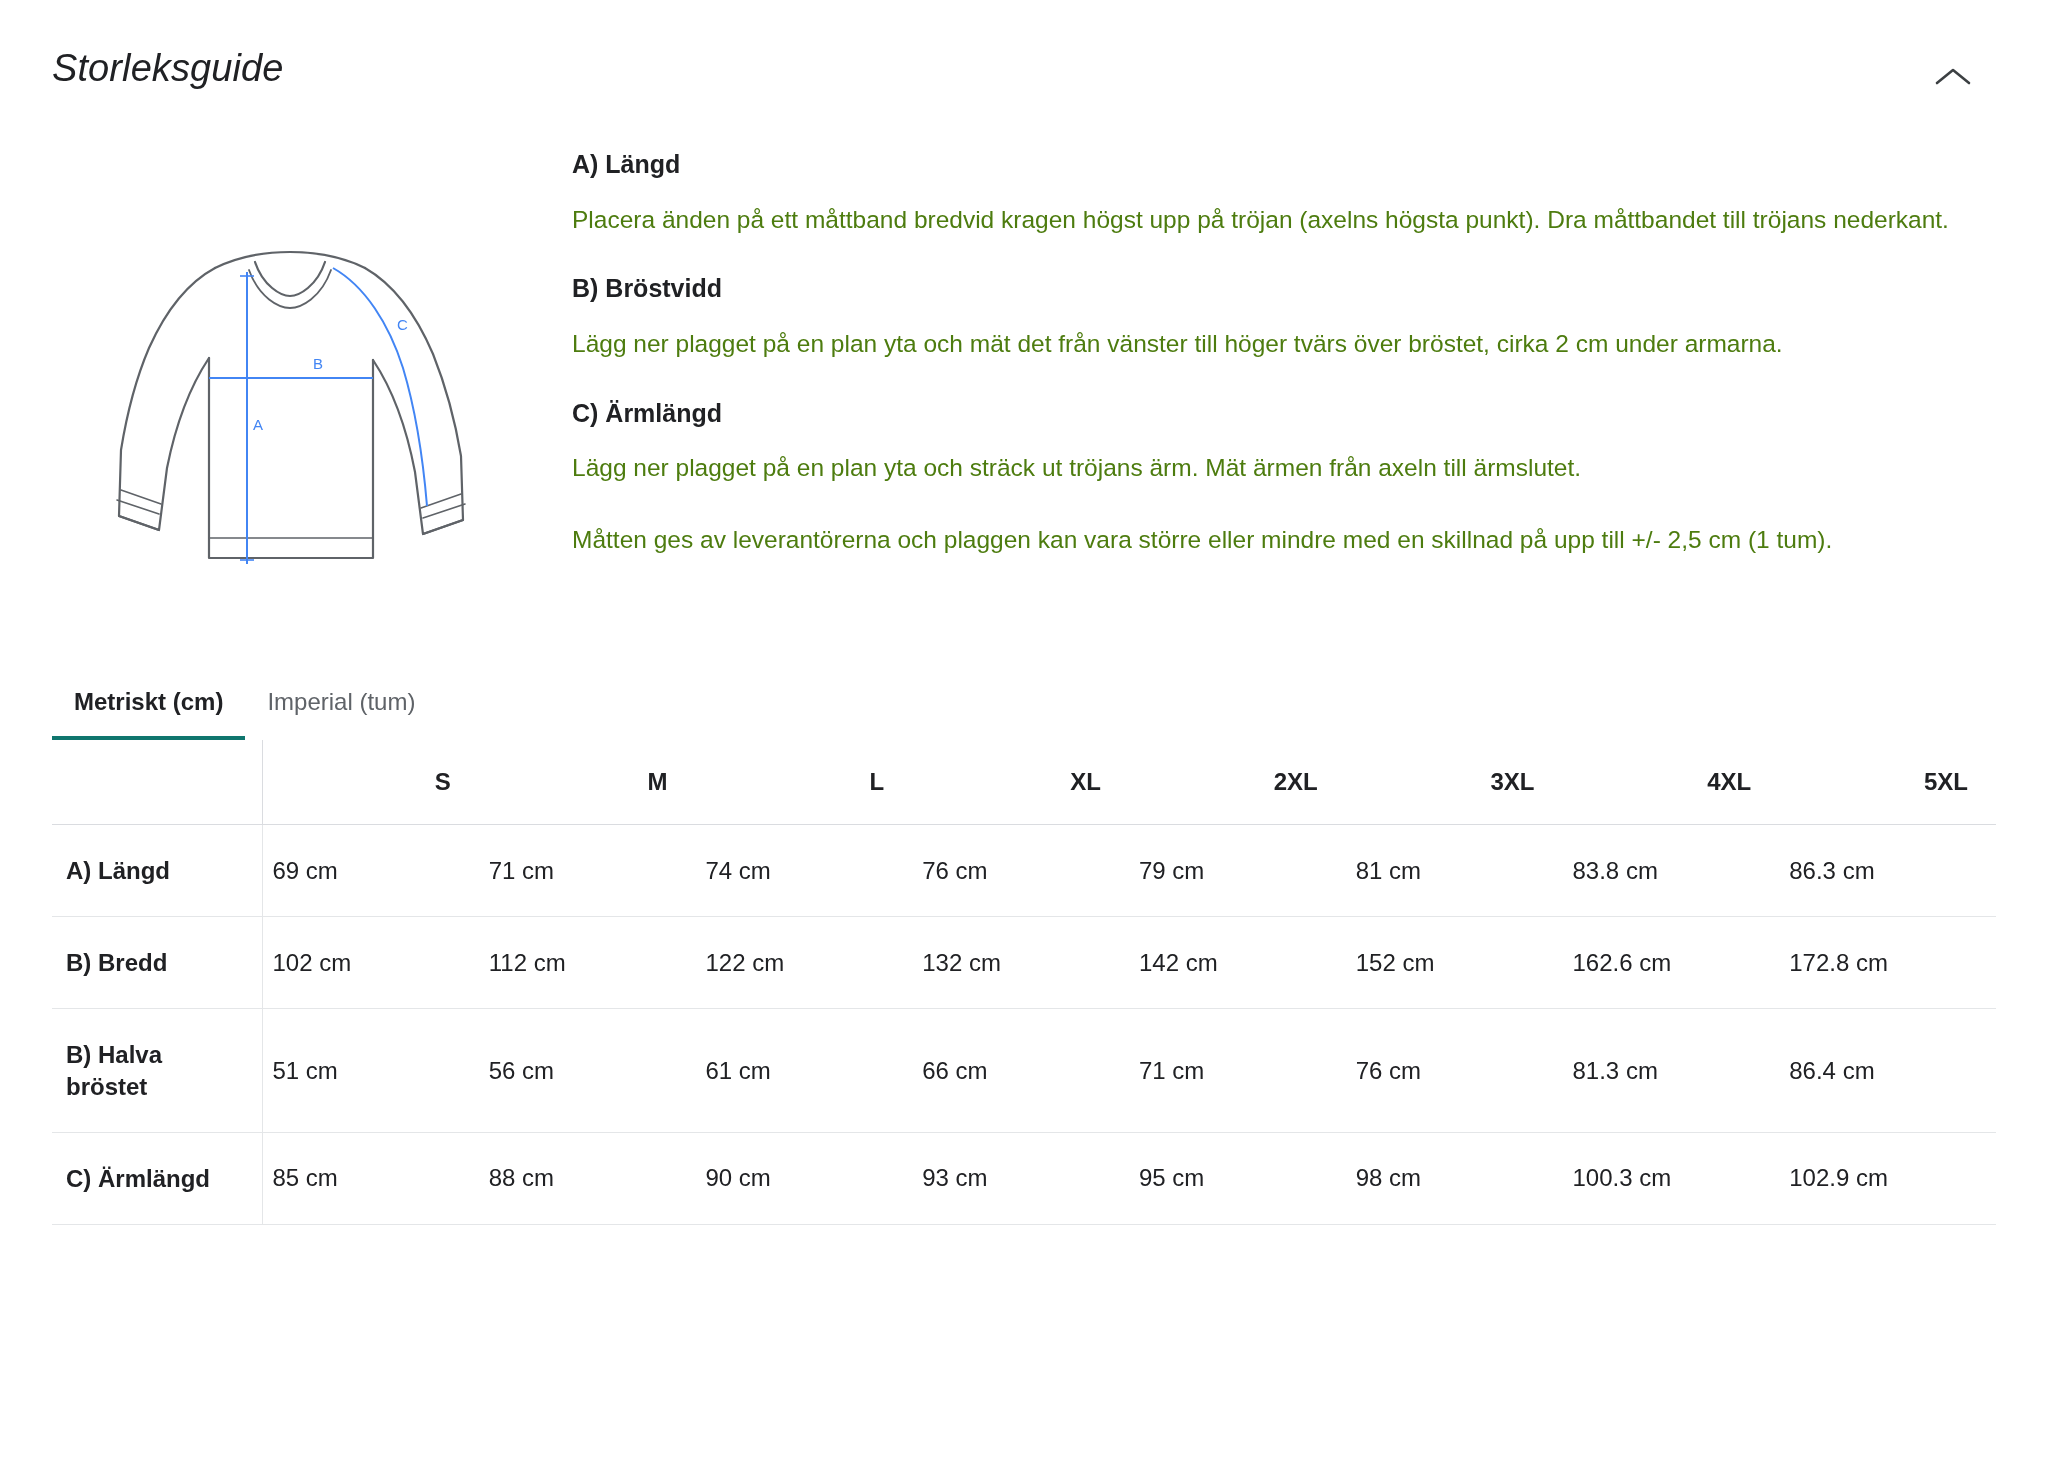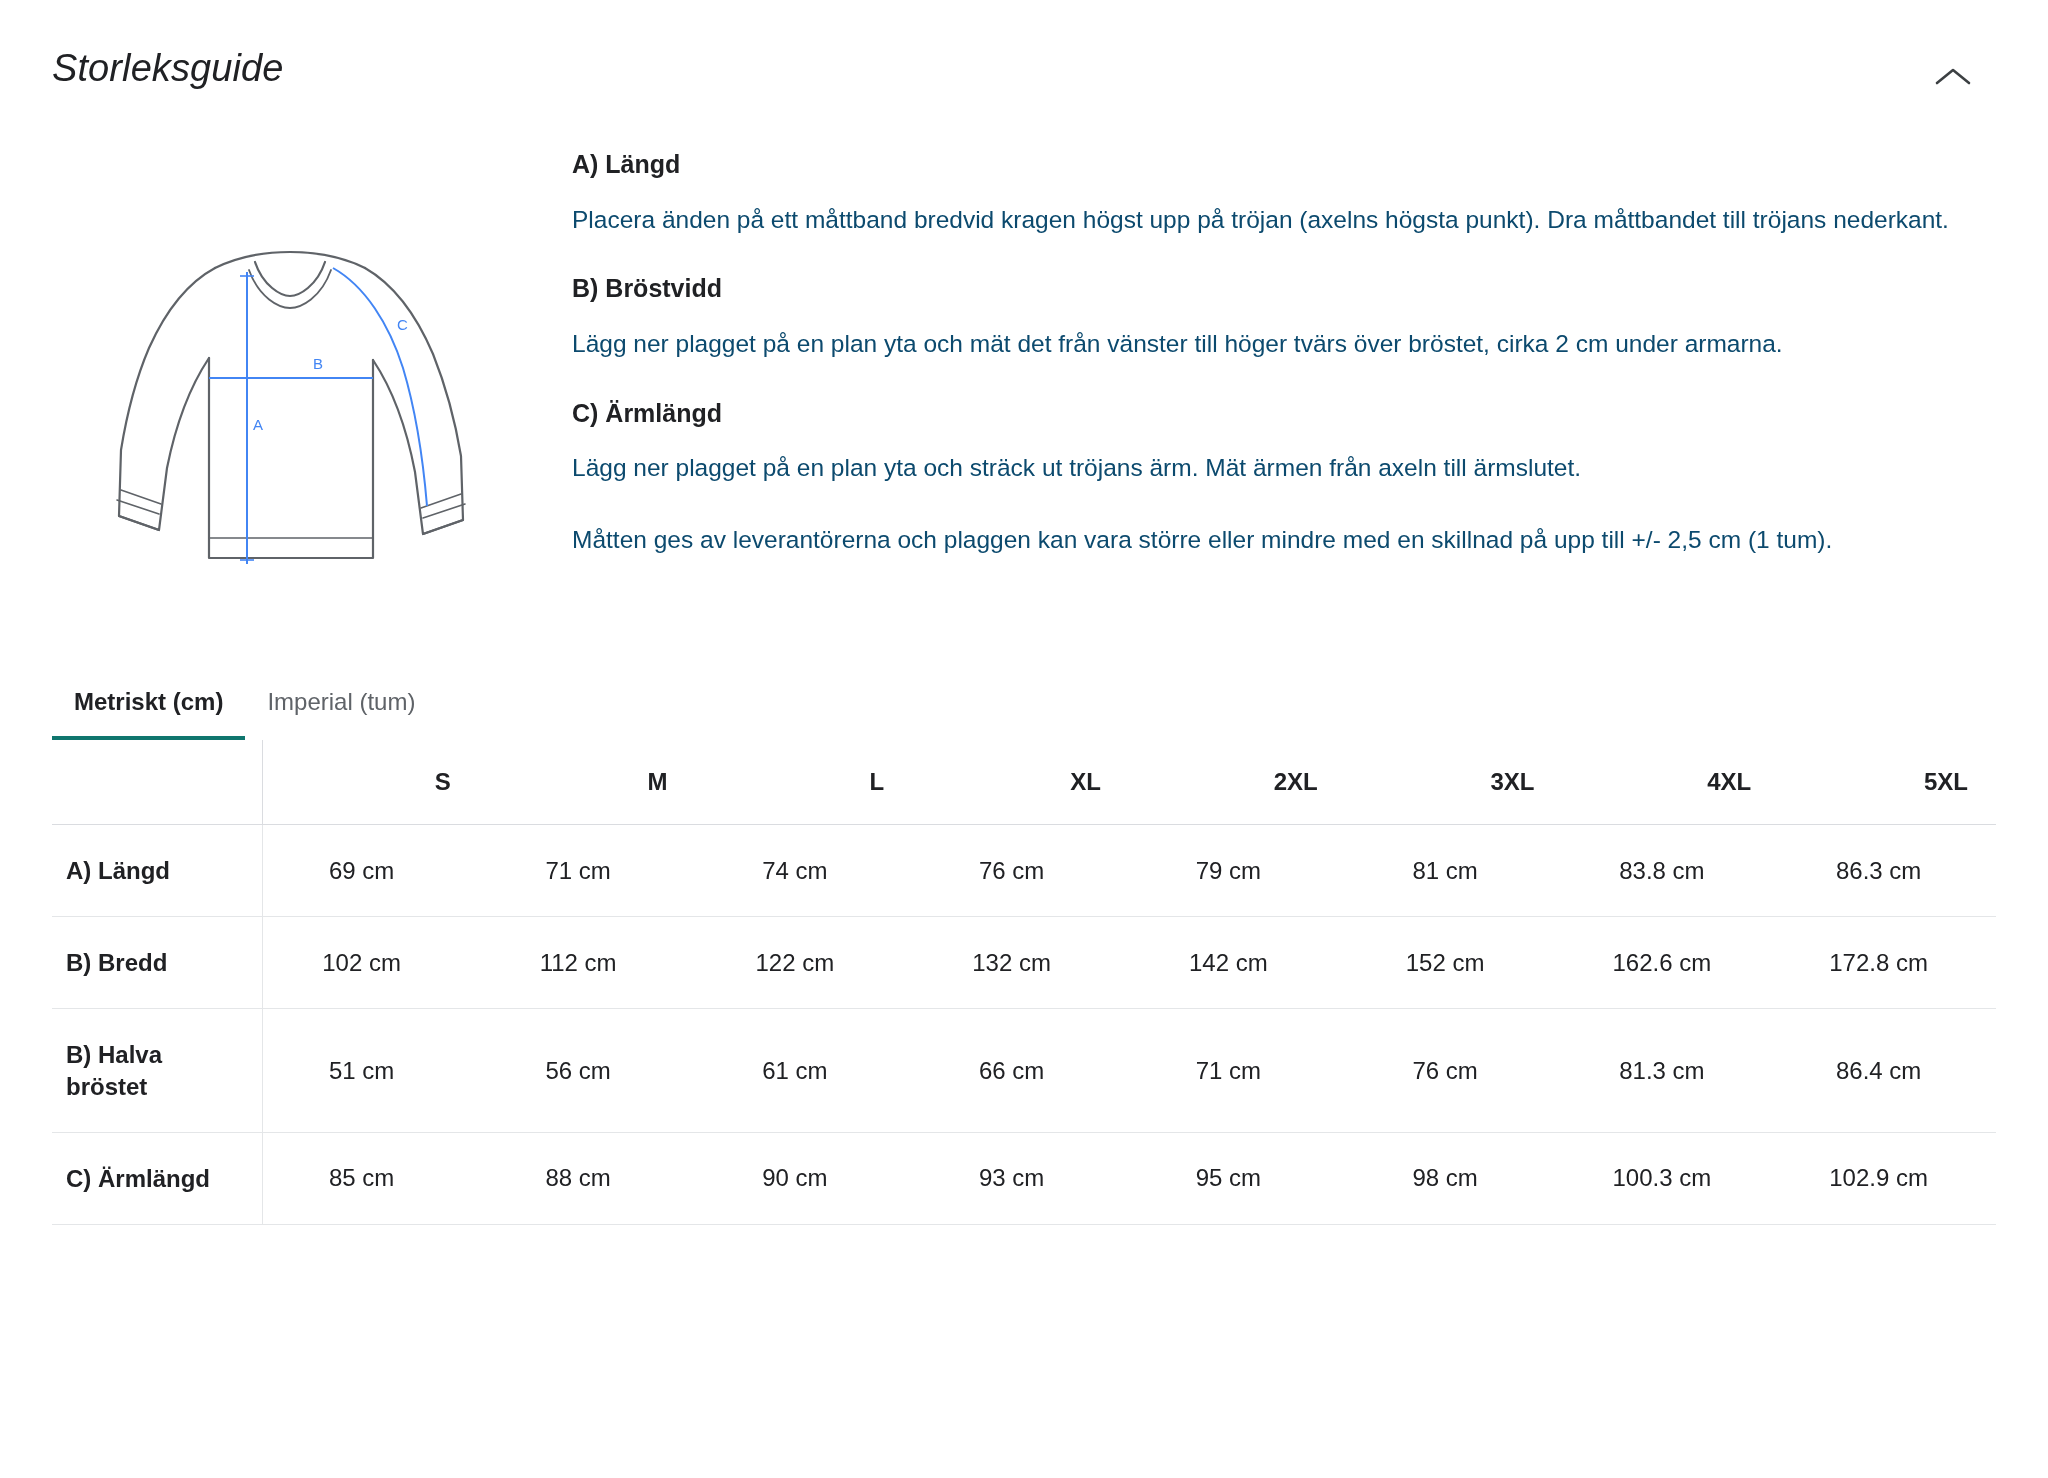--- a/index.html
+++ b/index.html
@@ -75,21 +75,21 @@
     font-size: 25px;
     font-weight: bold;
     color: #202124;
     margin: 0 0 20px 0;
     line-height: 1.3;
   }
   .instr-head + .instr-body { margin-top: 0; }
   .instr-body {
     font-size: 24.5px;
     font-weight: 400;
-    color: #0c4a6e;
+    color: #4d7c0f;
     line-height: 1.55;
     margin: 0 0 34px 0;
     max-width: 1420px;
   }
   .instr-body.last { margin-bottom: 12px; }
   .instr-head.spaced { margin-top: 18px; }
 
   
   .tabs {
     display: flex;
@@ -130,21 +130,21 @@
     padding: 28px 28px 28px 10px;
     border-bottom: 1px solid #dadce0;
   }
   table.size-table thead th.rowhead {
     text-align: left;
     border-bottom: 1px solid #dadce0;
   }
   table.size-table tbody td {
     font-size: 24px;
     color: #202124;
-    text-align: center;
+    text-align: left;
     padding: 30px 28px 30px 10px;
     border-bottom: 1px solid #e4e6e8;
     border-right: none;
     vertical-align: middle;
     margin-left: 20px;
   }
   table.size-table tbody th.rowhead {
     font-size: 24px;
     font-weight: bold;
     color: #202124;

